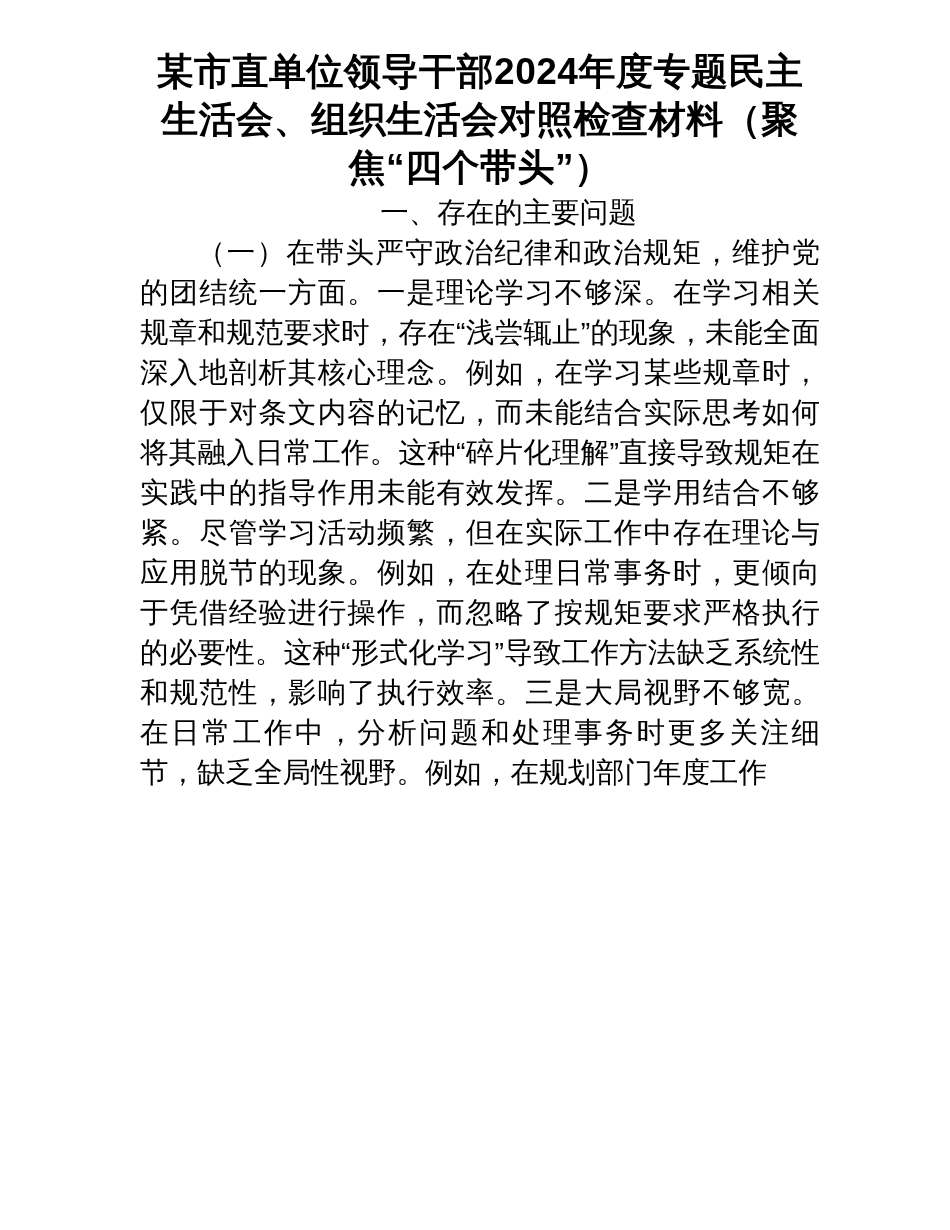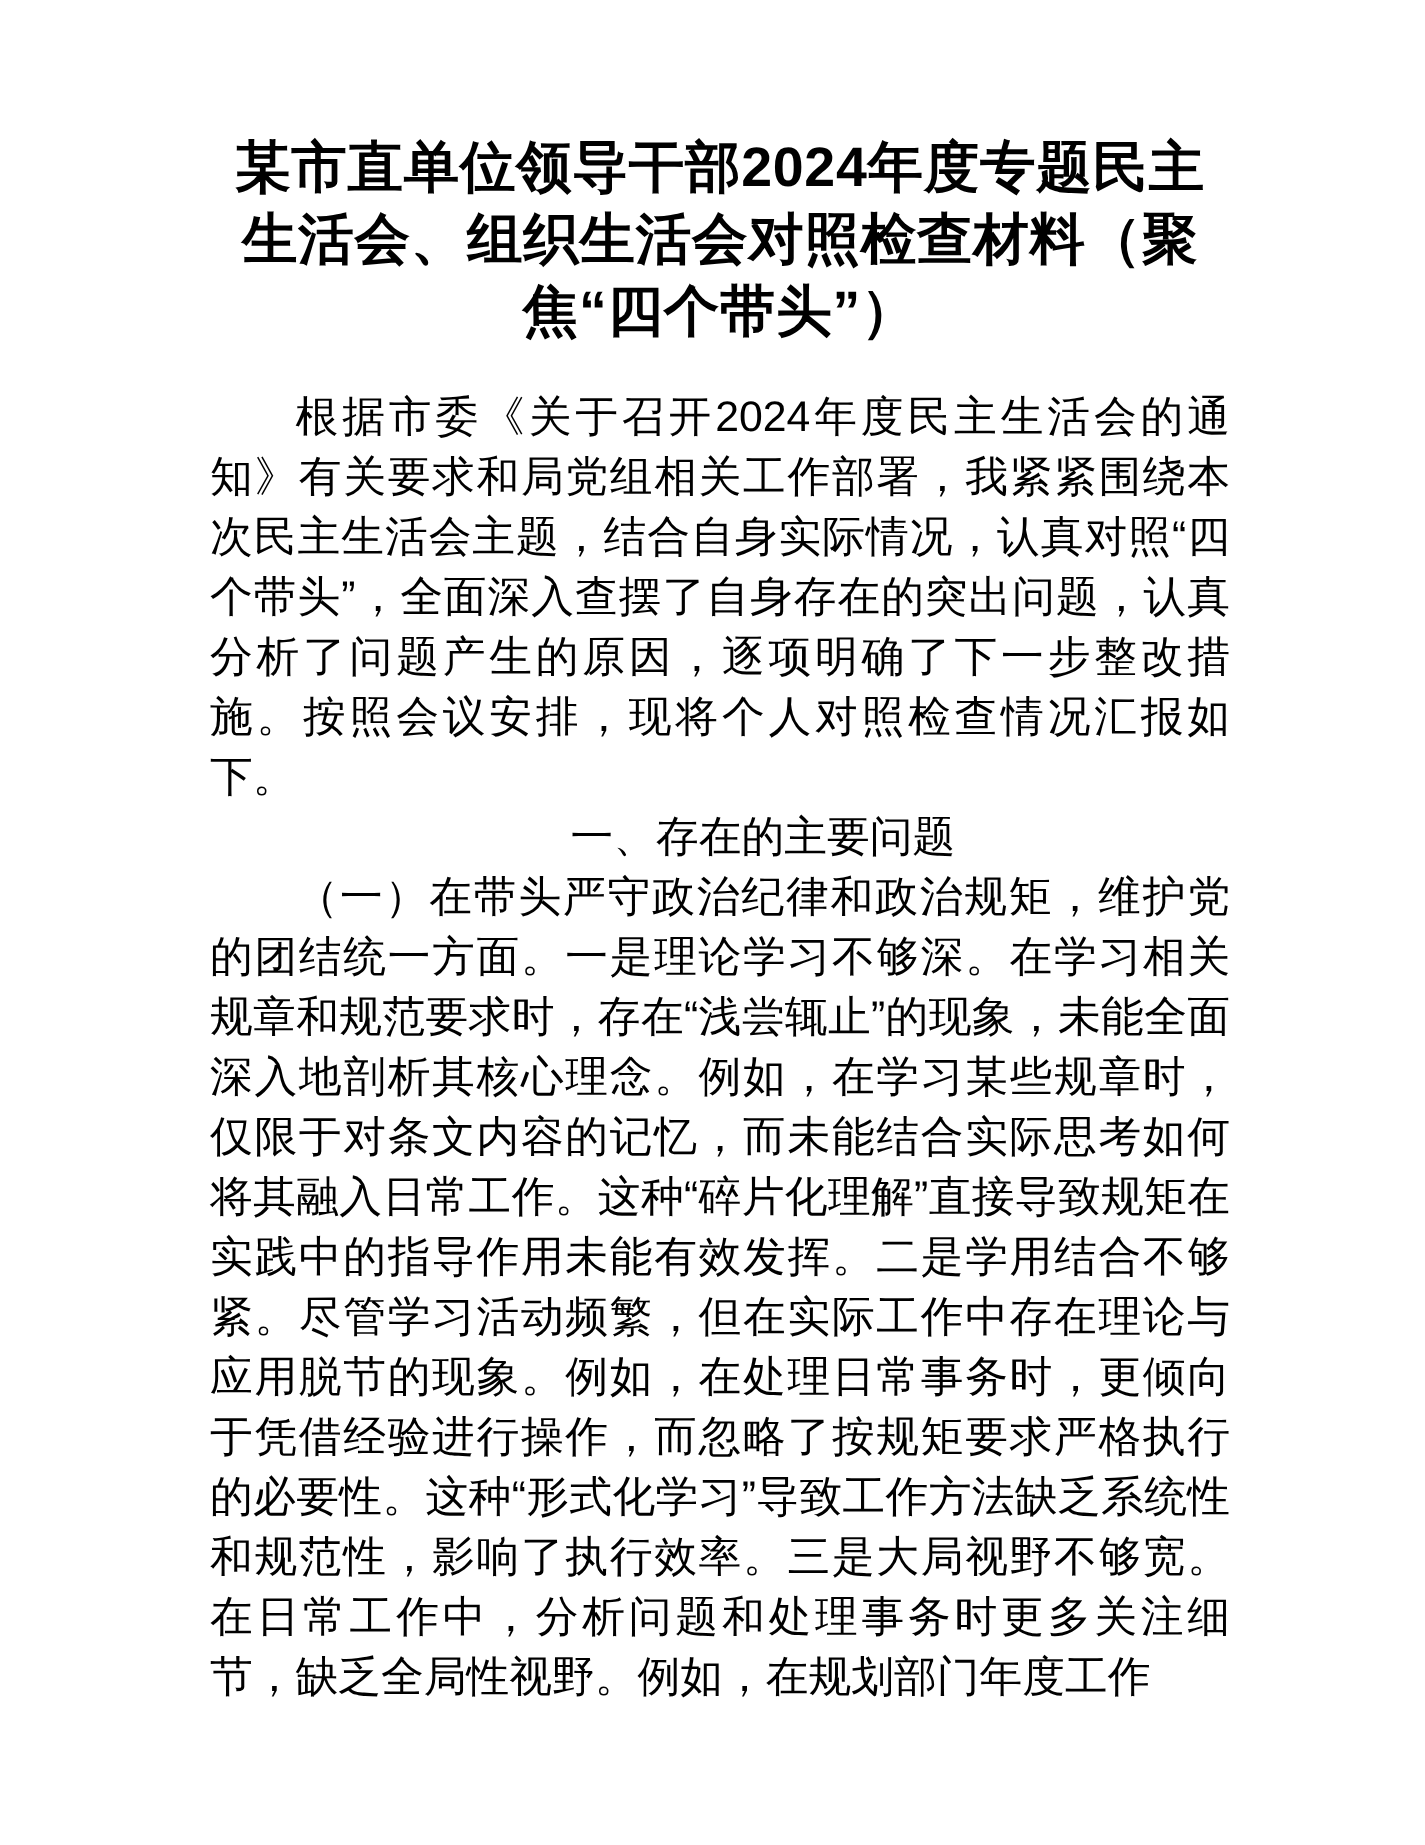--- a/index.html
+++ b/index.html
@@ -20,21 +20,21 @@
     box-sizing: border-box;
   }
   #content {
     position: absolute;
     left: 140px;
     top: 0;
     width: 680px;
   }
   .doc-title {
     margin: 0;
-    padding-top: 88px;
+    padding-top: 48px;
     font-size: 37px;
     line-height: 48px;
     font-weight: 700;
     text-align: center;
     letter-spacing: 0.5px;
     text-align-last: center;
   }
   .body-para {
     margin: 0;
     font-size: 28.5px;
@@ -61,20 +61,19 @@
   }
 </style>
 </head>
 <body>
 
 <div id="page">
   <div id="content">
 
     <h1 class="doc-title">某市直单位领导干部2024年度专题民主生活会、组织生活会对照检查材料（聚焦“四个带头”）</h1>
 
-    <p class="body-para para-gap-lg">根据市委《关于召开2024年度民主生活会的通知》有关要求和局党组相关工作部署，我紧紧围绕本次民主生活会主题，结合自身实际情况，认真对照“四个带头”，全面深入查摆了自身存在的突出问题，认真分析了问题产生的原因，逐项明确了下一步整改措施。按照会议安排，现将个人对照检查情况汇报如下。</p>
 
     <p class="section-heading para-gap-sm">一、存在的主要问题</p>
 
     <p class="body-para para-gap-sm">（一）在带头严守政治纪律和政治规矩，维护党的团结统一方面。一是理论学习不够深。在学习相关规章和规范要求时，存在“浅尝辄止”的现象，未能全面深入地剖析其核心理念。例如，在学习某些规章时，仅限于对条文内容的记忆，而未能结合实际思考如何将其融入日常工作。这种“碎片化理解”直接导致规矩在实践中的指导作用未能有效发挥。二是学用结合不够紧。尽管学习活动频繁，但在实际工作中存在理论与应用脱节的现象。例如，在处理日常事务时，更倾向于凭借经验进行操作，而忽略了按规矩要求严格执行的必要性。这种“形式化学习”导致工作方法缺乏系统性和规范性，影响了执行效率。三是大局视野不够宽。在日常工作中，分析问题和处理事务时更多关注细节，缺乏全局性视野。例如，在规划部门年度工作</p>
 
   </div>
 </div>
 
 </body></html>

